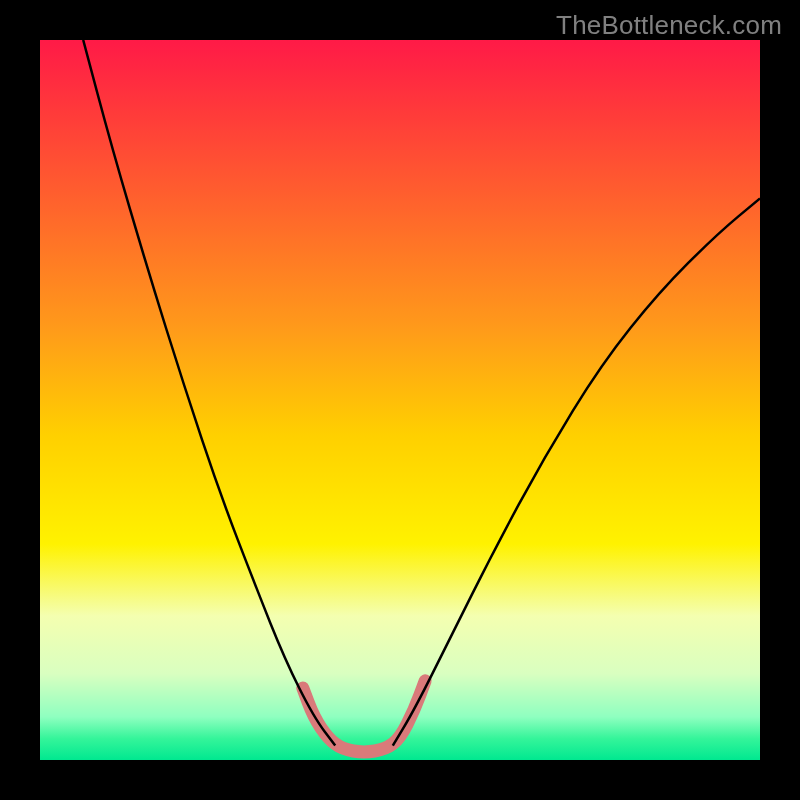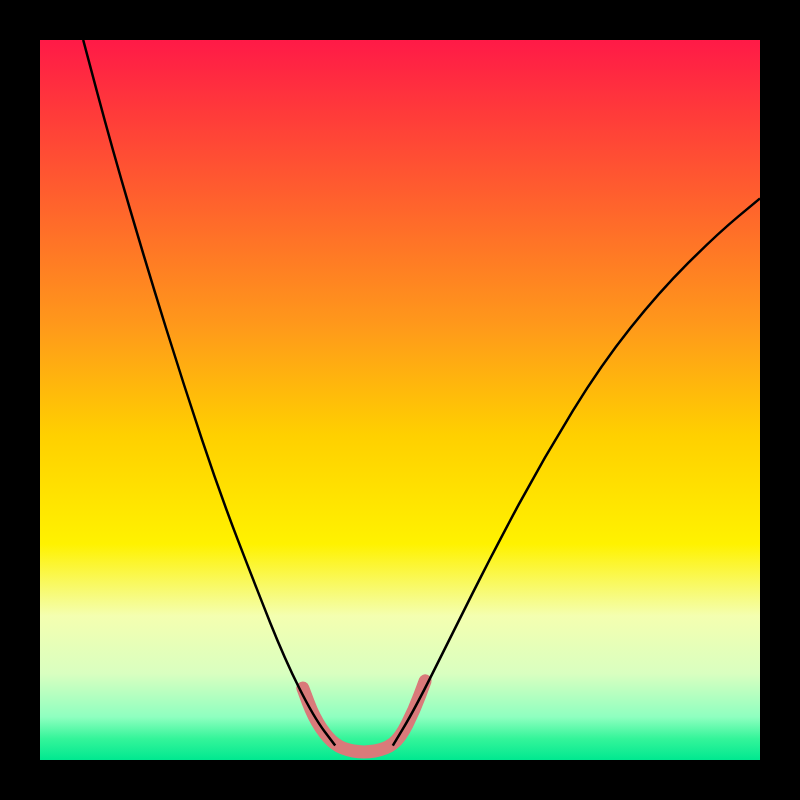--- a/index.html
+++ b/index.html
@@ -49,20 +49,21 @@
     top: 0;
     width: 720px;
     height: 720px;
   }
 </style>
 </head>
 <body>
 
 <div class="frame">
 
+  <div class="watermark">TheBottleneck.com</div>
 
   <div class="plot-area">
     <svg class="gradient-bg" viewBox="0 0 720 720" preserveAspectRatio="none">
       <defs>
         <linearGradient id="bg-grad" x1="0" y1="0" x2="0" y2="1">
             <stop offset="0%" stop-color="#ff1a47"></stop>
             <stop offset="10%" stop-color="#ff3a3a"></stop>
             <stop offset="25%" stop-color="#ff6a2a"></stop>
             <stop offset="40%" stop-color="#ff9a1a"></stop>
             <stop offset="55.00000000000001%" stop-color="#ffd000"></stop>

